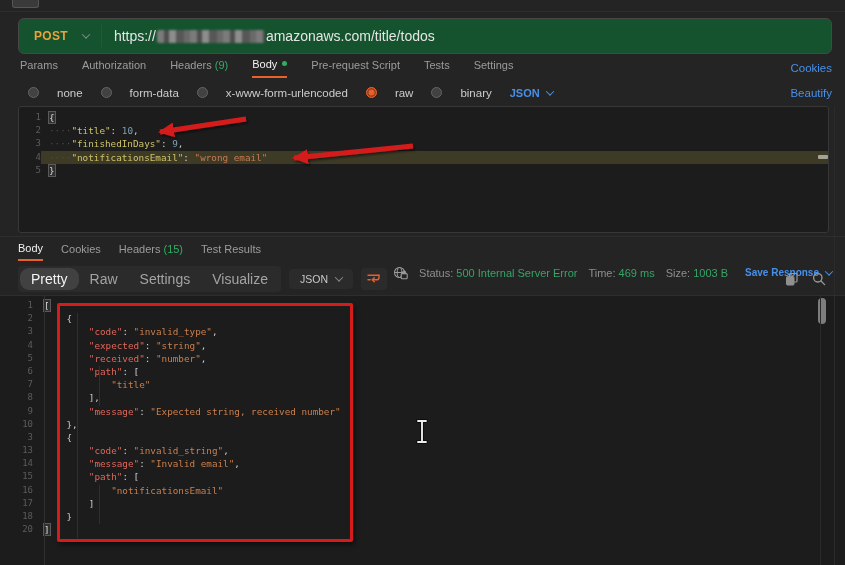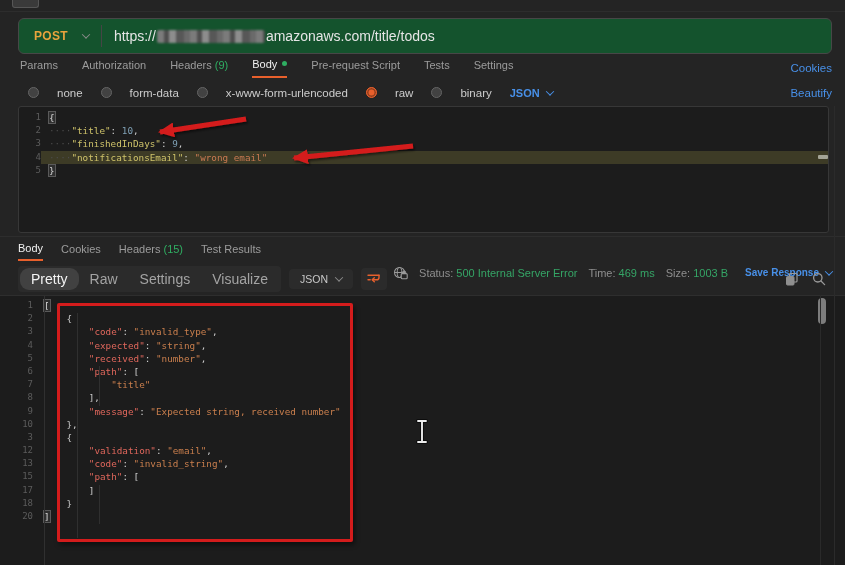--- a/index.html
+++ b/index.html
@@ -291,30 +291,34 @@
         </div>
         <div class="code-line">
           <span class="ln">10</span>
           <span class="code"><span class="tk-pun">    },</span></span>
         </div>
         <div class="code-line">
           <span class="ln">3</span>
           <span class="code"><span class="tk-pun">    {</span></span>
         </div>
         <div class="code-line">
-          <span class="ln">12</span>
-          <span class="code"><span class="tk-pun">        </span><span class="tk-key">"validation"</span><span class="tk-pun">: </span><span class="tk-str">"email"</span><span class="tk-pun">,</span></span>
-        </div>
-        <div class="code-line">
           <span class="ln">13</span>
           <span class="code"><span class="tk-pun">        </span><span class="tk-key">"code"</span><span class="tk-pun">: </span><span class="tk-str">"invalid_string"</span><span class="tk-pun">,</span></span>
         </div>
         <div class="code-line">
+          <span class="ln">14</span>
+          <span class="code"><span class="tk-pun">        </span><span class="tk-key">"message"</span><span class="tk-pun">: </span><span class="tk-str">"Invalid email"</span><span class="tk-pun">,</span></span>
+        </div>
+        <div class="code-line">
           <span class="ln">15</span>
           <span class="code"><span class="tk-pun">        </span><span class="tk-key">"path"</span><span class="tk-pun">: [</span></span>
+        </div>
+        <div class="code-line">
+          <span class="ln">16</span>
+          <span class="code"><span class="tk-pun">            </span><span class="tk-str">"notificationsEmail"</span></span>
         </div>
         <div class="code-line">
           <span class="ln">17</span>
           <span class="code"><span class="tk-pun">        ]</span></span>
         </div>
         <div class="code-line">
           <span class="ln">18</span>
           <span class="code"><span class="tk-pun">    }</span></span>
         </div>
         <div class="code-line">

